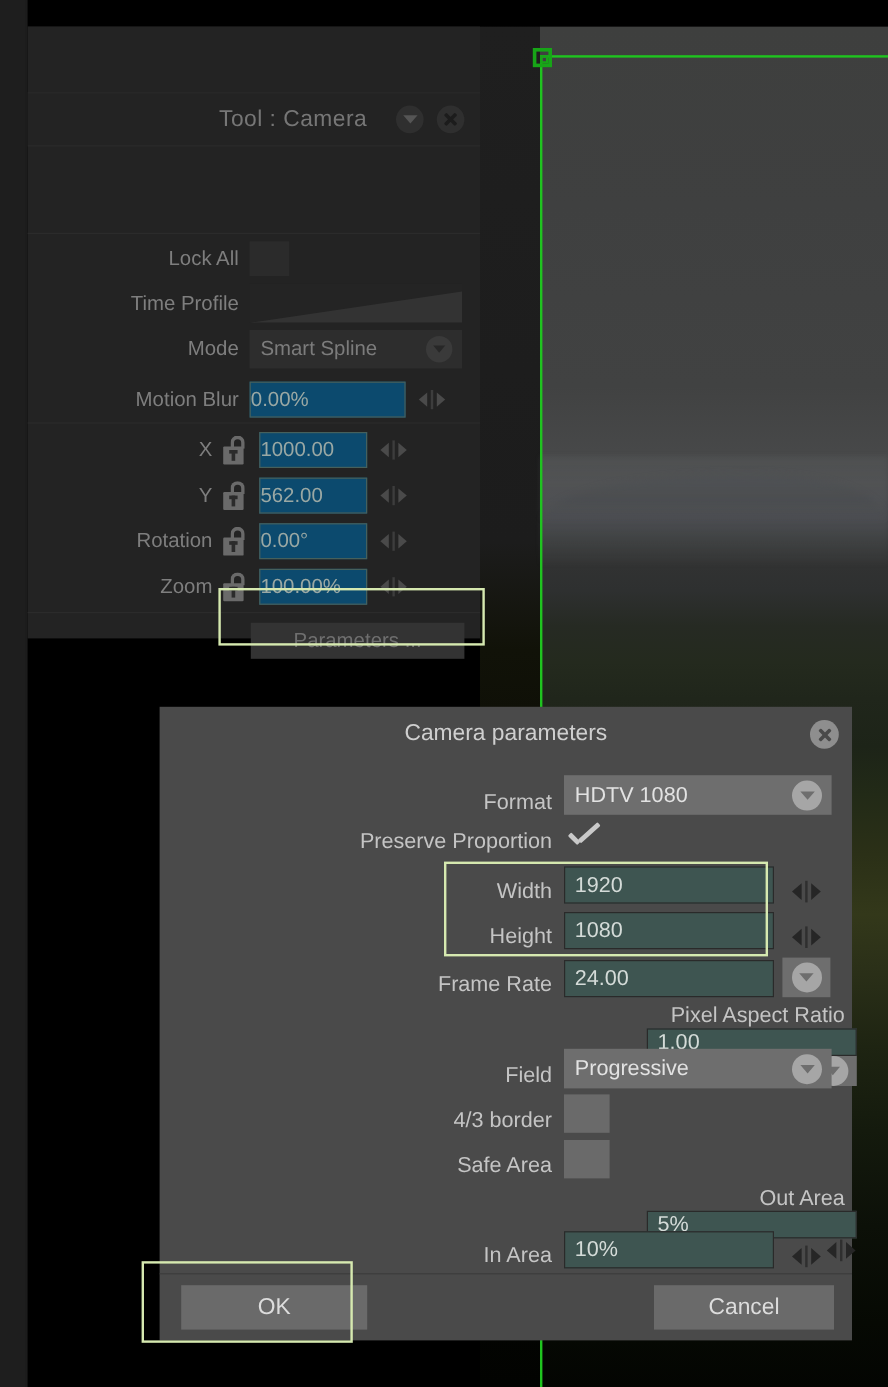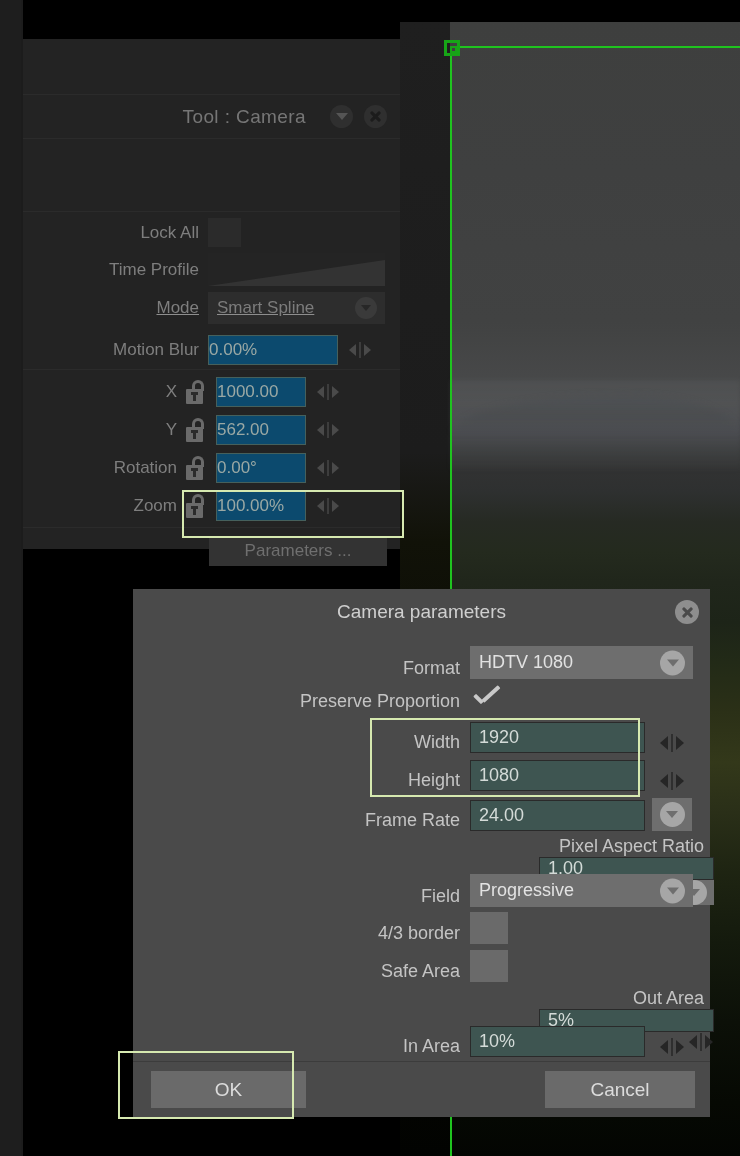--- a/index.html
+++ b/index.html
@@ -53,21 +53,21 @@
     position:absolute;left:444px;top:40px;width:16px;height:16px;
     border:3px solid #17a517;background:transparent;box-sizing:border-box;
   }
   .cam-handle-in{
     position:absolute;left:450px;top:46px;width:7px;height:7px;
     border:2px solid #17a517;box-sizing:border-box;
   }
 
   
   .tool-panel{
-    position:absolute;left:23px;top:39px;width:377px;height:510px;
+    position:absolute;left:23px;top:22px;width:377px;height:510px;
     background:#232323;color:#8e8e8e;
   }
   .tp-header{
     position:absolute;left:0;top:56px;width:377px;height:43px;
     display:flex;align-items:center;justify-content:flex-end;
     background:#232323;
   }
   .tp-title{font-size:19px;color:#767676;letter-spacing:.4px;margin-right:24px;}
   .circle-btn{
     width:23px;height:23px;border-radius:50%;background:#2f2f2f;
@@ -227,21 +227,21 @@
     <div class="row" style="top:214px;height:33px;">
       <span class="rlabel">Time Profile</span>
       <span class="ramp"></span>
     </div>
 
     <div class="row" style="top:179px;height:29px;">
       <span class="rlabel">Lock All</span>
       <span class="chkbox"></span>
     </div>
 
-    <div class="row" style="top:253px;height:32px;text-decoration:underline;">
+    <div class="row" style="top:253px;height:32px;">
       <span class="rlabel">Mode</span>
       <span class="combo" style="width:177px;">
         <span>Smart Spline</span>
         <span class="chevcircle">
             <i class="chev"></i>
           </span>
       </span>
     </div>
 
     <div class="row" style="top:270px;height:60px;">

